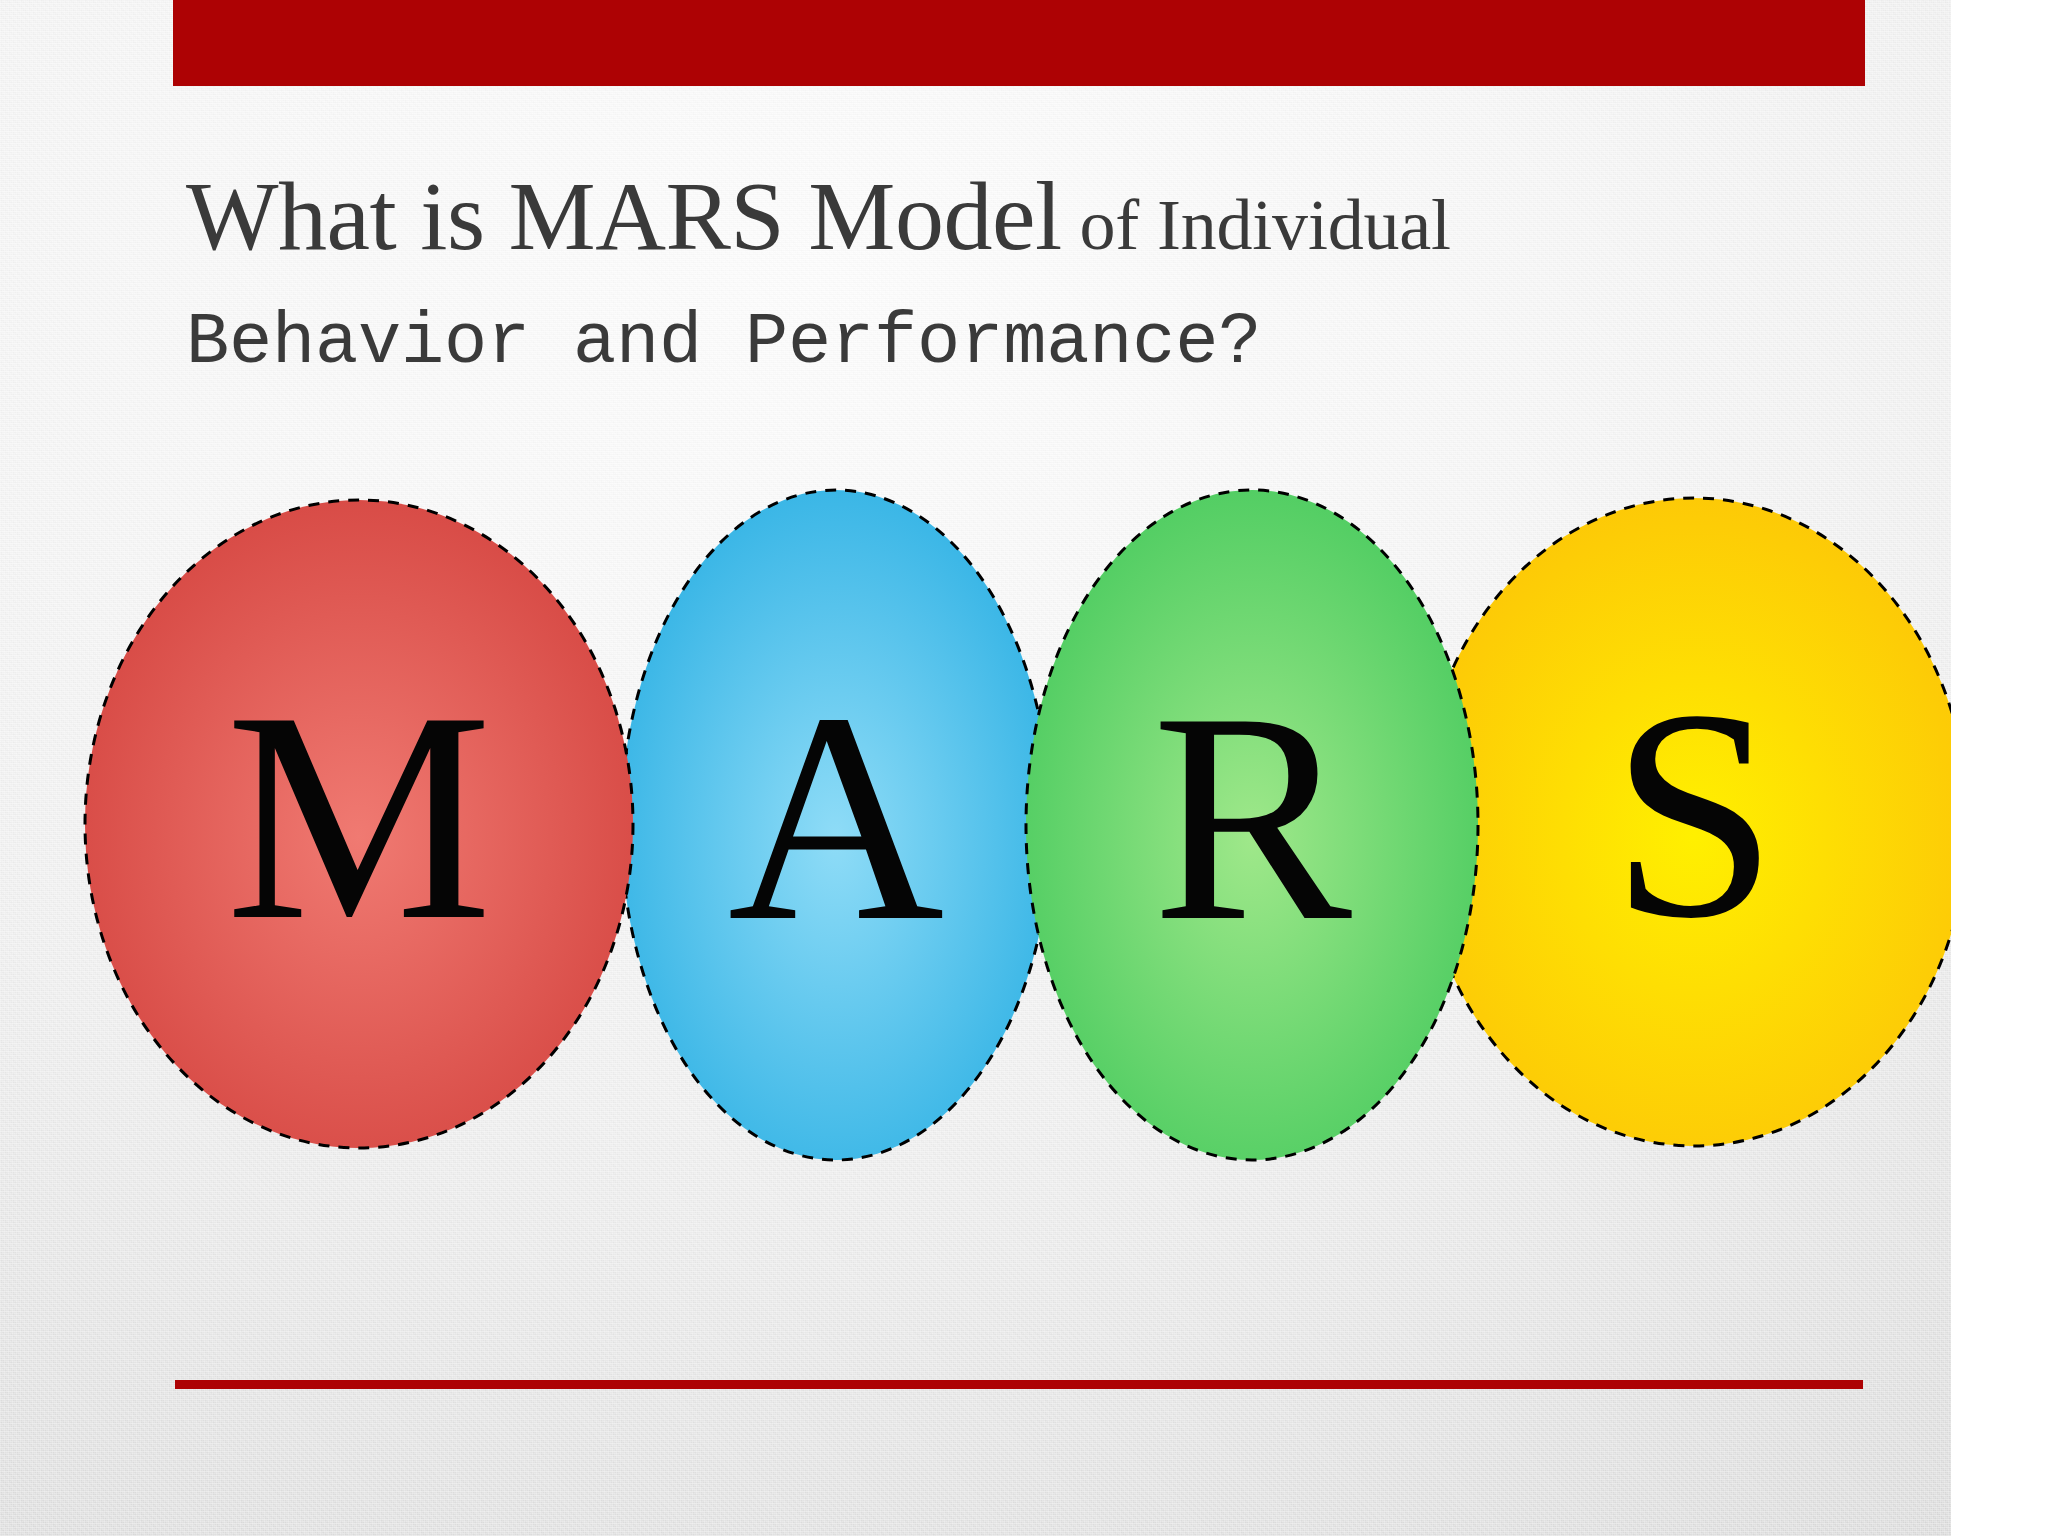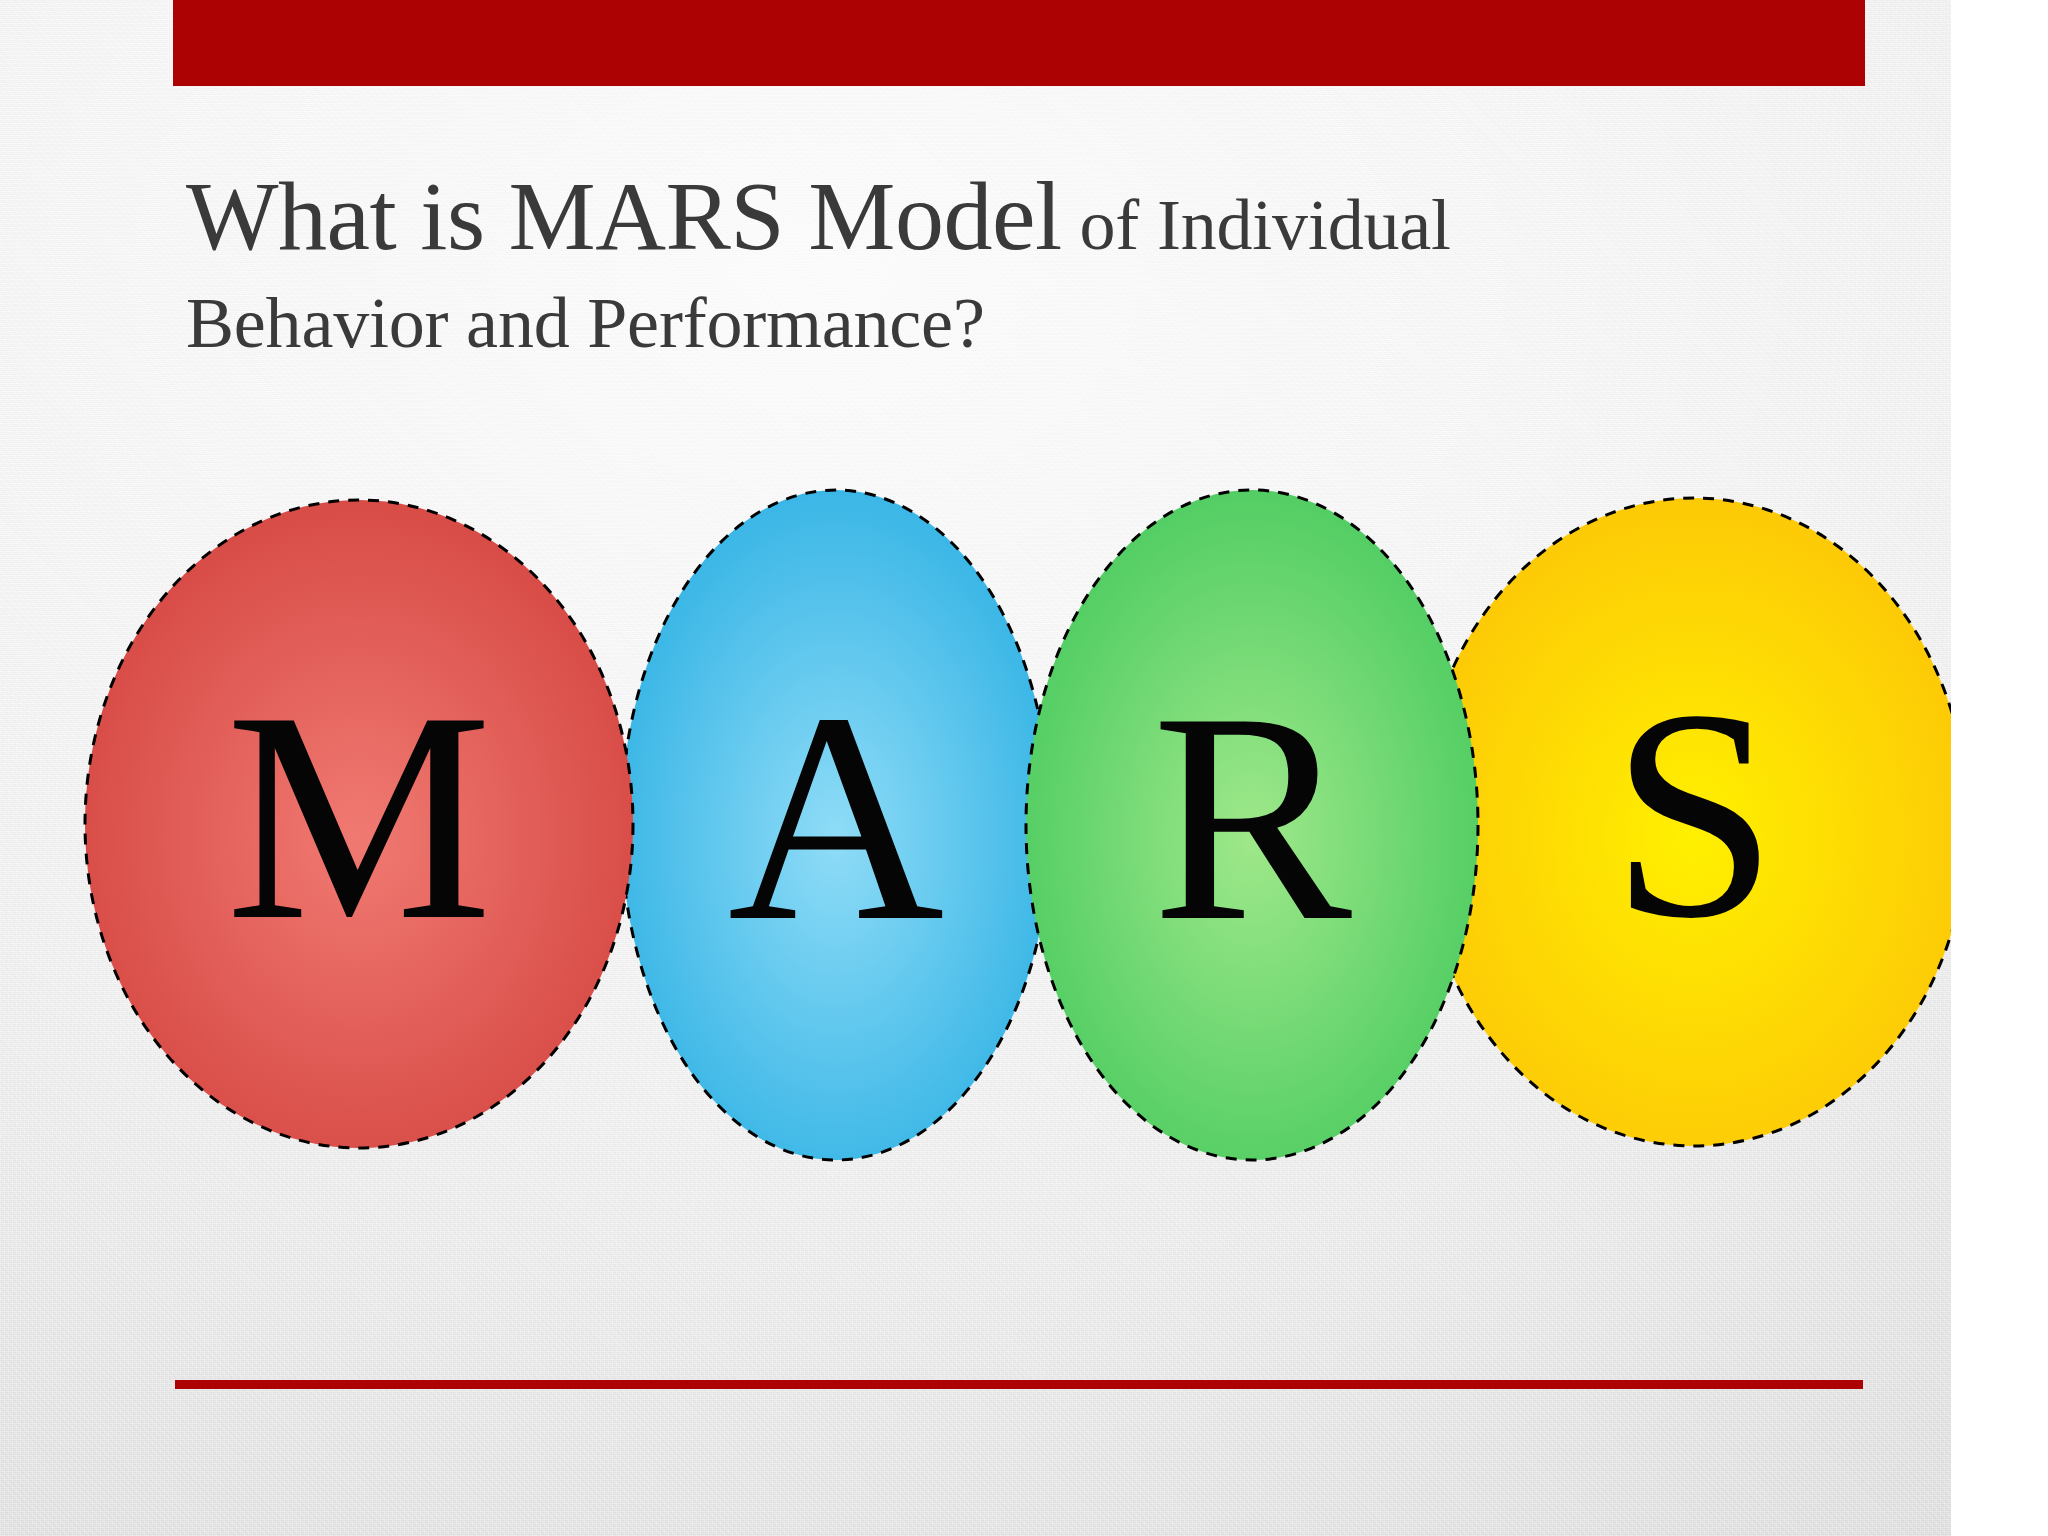--- a/index.html
+++ b/index.html
@@ -61,21 +61,22 @@
     font-size: 98px;
     letter-spacing: -0.5px;
   }
   .title-sub {
     font-size: 72px;
     letter-spacing: -0.2px;
   }
   .title-line2 {
     font-size: 72px;
     letter-spacing: -0.2px;
-    margin-top: 4px;
+    margin-top: 24px;
+    font-family: Liberation Mono, monospace;
   }
 
   
   .venn {
     position: absolute;
     left: 0;
     top: 0;
     width: 2048px;
     height: 1536px;
   }

